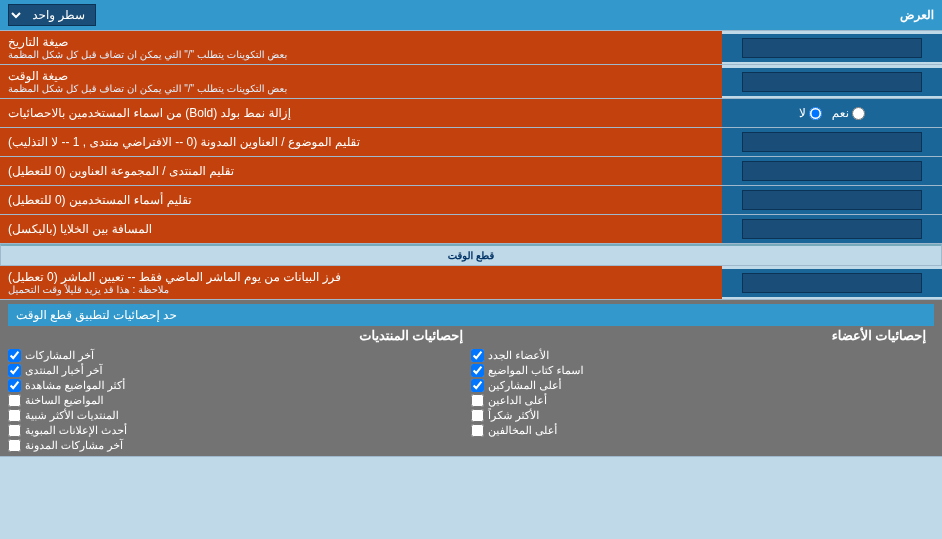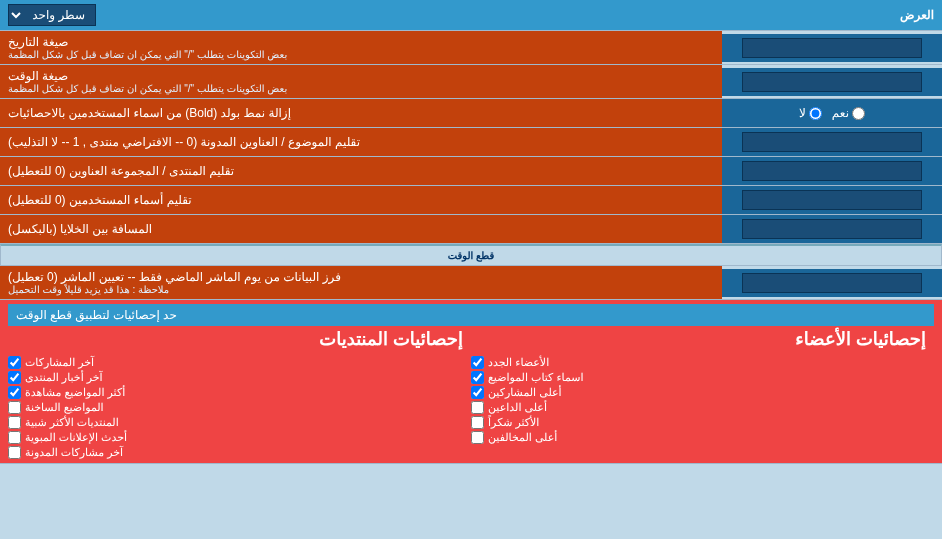--- a/index.html
+++ b/index.html
@@ -85,28 +85,28 @@
       font-size: 12px;
     }
     .radio-cell label {
       color: #fff;
       display: flex;
       align-items: center;
       gap: 3px;
       cursor: pointer;
     }
     .checkbox-section {
-      background: #ef4444;
+      background: #737373;
       border-bottom: 1px solid #a0b8cc;
       padding: 4px 8px;
     }
     .checkbox-section-header {
       color: #fff;
       font-weight: bold;
-      font-size: 18px;
+      font-size: 13px;
       text-align: right;
       margin-bottom: 4px;
     }
     .checkbox-col {
       flex: 1;
       display: flex;
       flex-direction: column;
       gap: 2px;
     }
     .checkbox-item {

